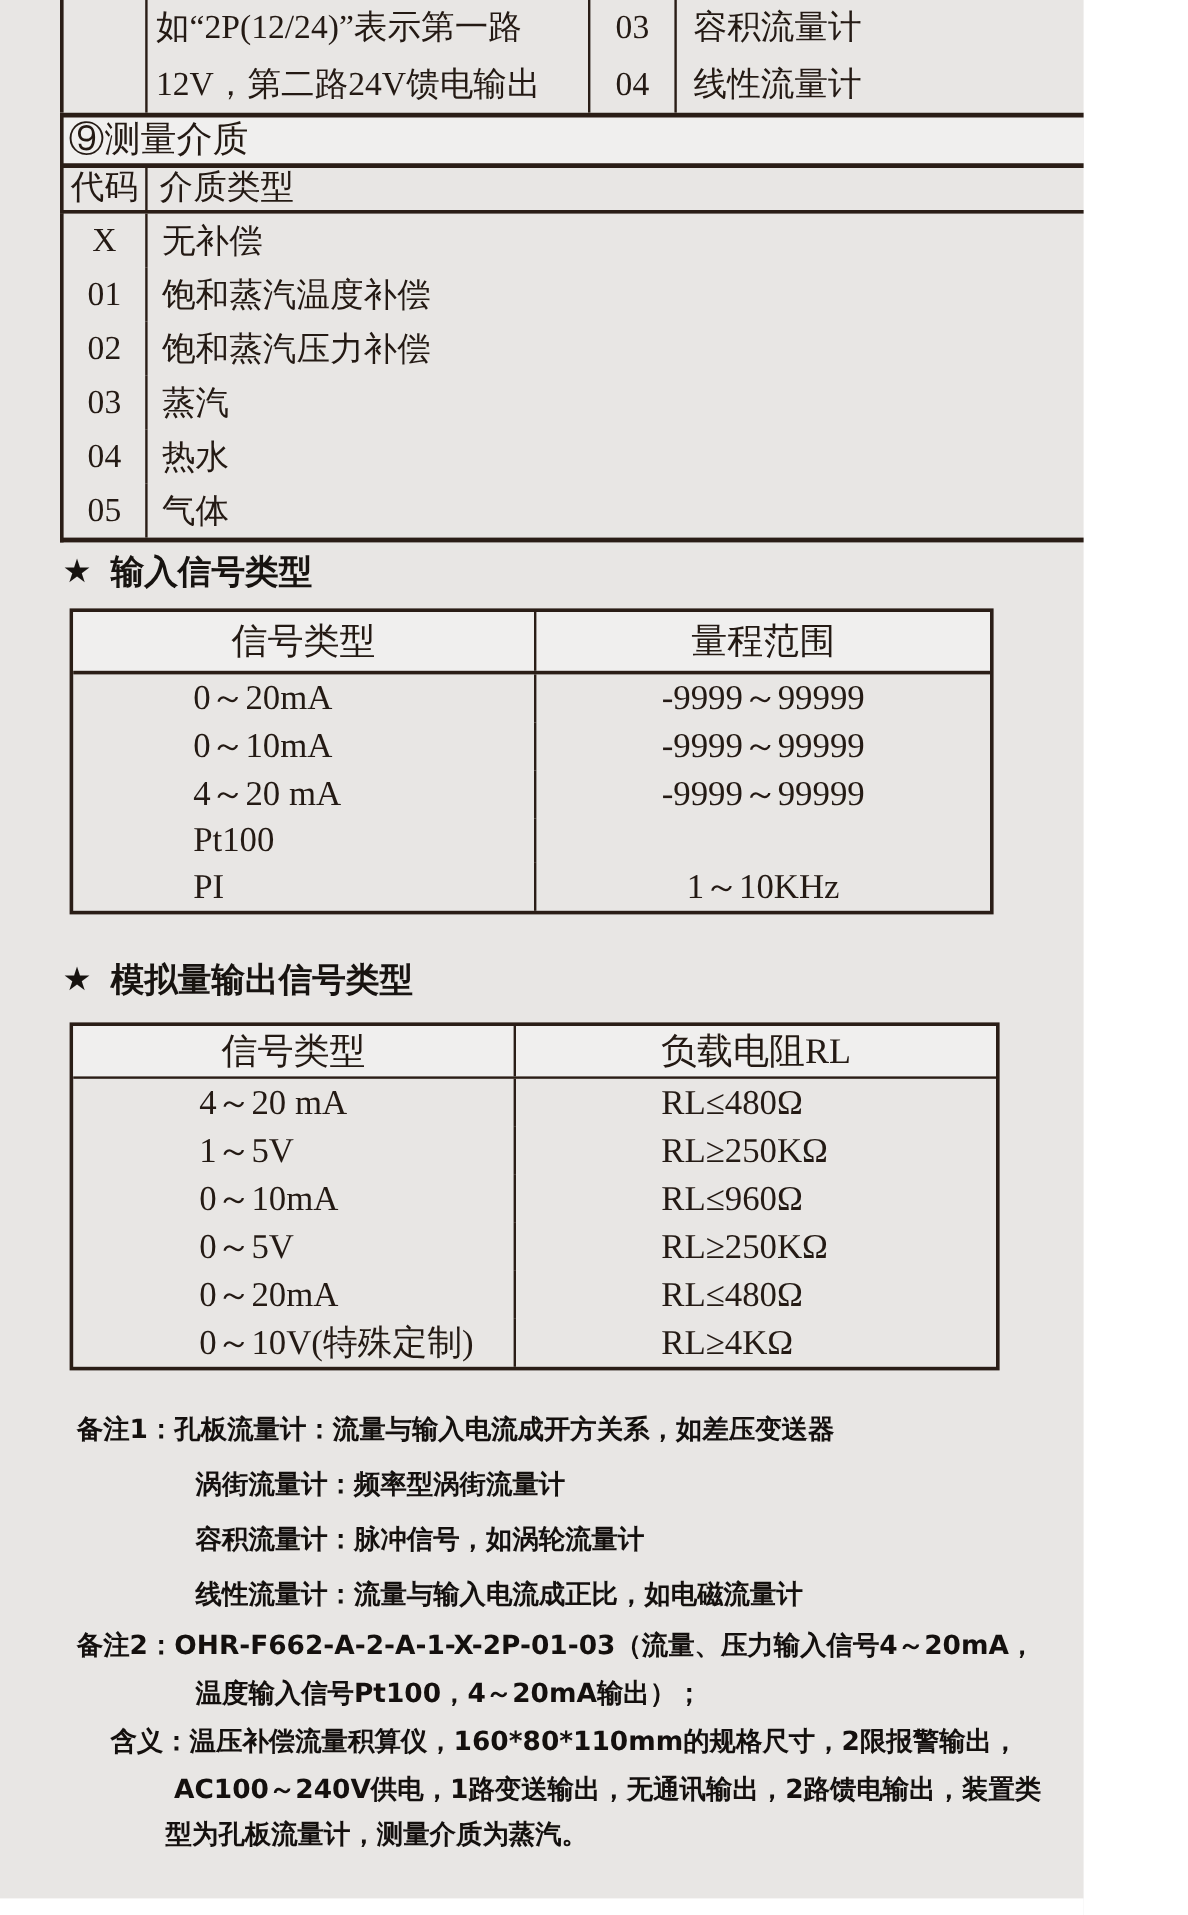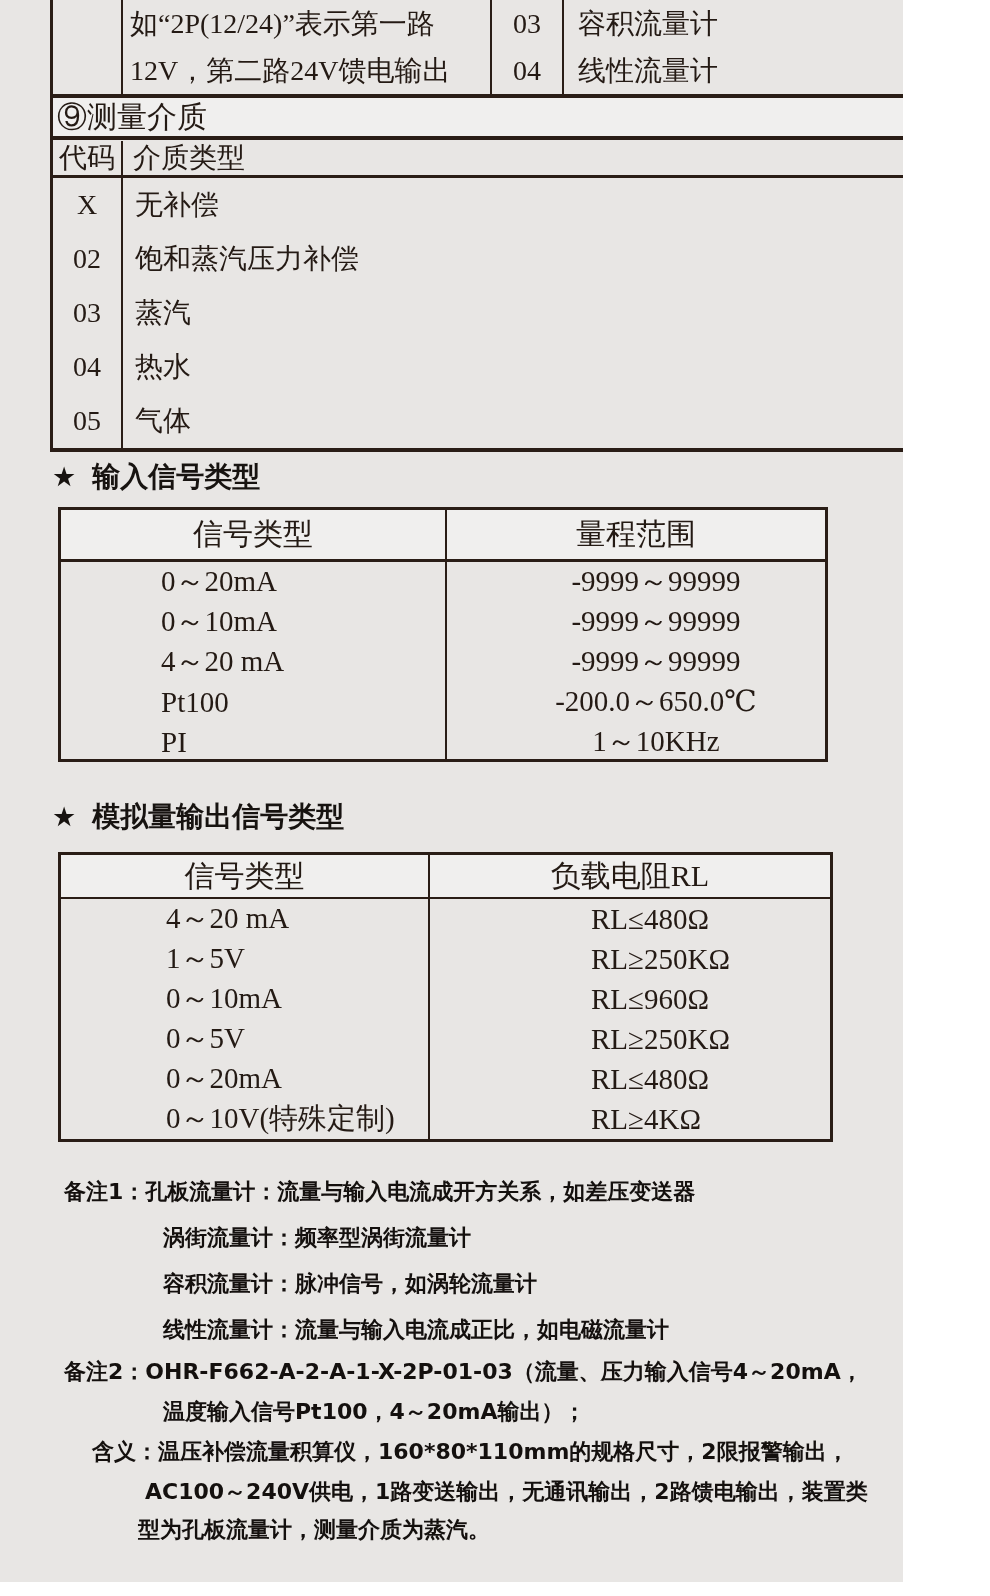--- a/index.html
+++ b/index.html
@@ -23,21 +23,21 @@
   .sec9{
     position:absolute;left:50px;top:94px;width:898px;height:46px;
     box-sizing:border-box;background:#f0efee;
     border:3px solid #2a1d16;border-top-width:4px;border-bottom-width:4px;
     line-height:38px;padding-left:4px;font-size:30px;white-space:nowrap;
   }
   
   .mhead{
     position:absolute;left:50px;top:140px;width:898px;height:38px;
     box-sizing:border-box;border-left:3px solid #2a1d16;border-right:3px solid #2a1d16;
-    border-bottom:3px solid #2a1d16;display:flex;font-size:28px;align-items:center;
+    border-bottom:3px solid #2a1d16;display:flex;font-size:28px;
   }
   .mhead .mcode{width:68px;border-right:2px solid #2a1d16;text-align:center;line-height:34px;}
   .mhead .mtype{flex:1;padding-left:10px;line-height:34px;}
   .mbody{
     position:absolute;left:50px;top:178px;width:898px;height:274px;
     box-sizing:border-box;border-left:3px solid #2a1d16;border-right:3px solid #2a1d16;
     border-bottom:4px solid #2a1d16;display:flex;flex-direction:column;font-size:28px;
   }
   .mrow{flex:1;display:flex;}
   .mrow .mcode{width:68px;border-right:2px solid #2a1d16;display:flex;align-items:center;justify-content:center;}
@@ -60,21 +60,21 @@
   .thead{display:flex;background:#f0efee;box-sizing:border-box;border-bottom:3px solid #2a1d16;}
   .tbl-in .thead{height:52px;}
   .tbl-out .thead{height:44px;border-bottom-width:2px;}
   .th{display:flex;align-items:center;justify-content:center;font-size:30px;}
   .tbl-in .th.c1{width:386px;border-right:2px solid #2a1d16;box-sizing:border-box;}
   .tbl-out .th.c1{width:369px;border-right:2px solid #2a1d16;box-sizing:border-box;}
   .th.c2{flex:1;}
   .tbody{display:flex;flex-direction:column;box-sizing:border-box;}
   .tbl-in .tbody{height:197px;}
   .tbl-out .tbody{height:238px;}
-  .tr{flex:1;display:flex;gap:40px;}
+  .tr{flex:1;display:flex;}
   .td{display:flex;align-items:center;white-space:nowrap;box-sizing:border-box;}
   .tbl-in .td.c1{width:386px;border-right:2px solid #2a1d16;padding-left:100px;}
   .tbl-in .td.c2{flex:1;justify-content:center;}
   .tbl-out .td.c1{width:369px;border-right:2px solid #2a1d16;padding-left:105px;}
   .tbl-out .td.c2{flex:1;padding-left:121px;}
   
   .note{
     position:absolute;height:36px;line-height:36px;white-space:nowrap;
     font-family:"DejaVu Sans","Liberation Sans",sans-serif;
     font-weight:700;font-size:22px;color:#14100e;
@@ -118,20 +118,24 @@
     <div class="mcode">代码</div>
     <div class="mtype">介质类型</div>
   </div>
 
   <div class="mbody">
     <div class="mrow">
       <div class="mcode">X</div>
       <div class="mlabel">无补偿</div>
     </div>
     <div class="mrow">
+      <div class="mcode">01</div>
+      <div class="mlabel">饱和蒸汽温度补偿</div>
+    </div>
+    <div class="mrow">
       <div class="mcode">02</div>
       <div class="mlabel">饱和蒸汽压力补偿</div>
     </div>
     <div class="mrow">
       <div class="mcode">03</div>
       <div class="mlabel">蒸汽</div>
     </div>
     <div class="mrow">
       <div class="mcode">04</div>
       <div class="mlabel">热水</div>
@@ -160,21 +164,20 @@
       <div class="tr">
         <div class="td c1">0～10mA</div>
         <div class="td c2">-9999～99999</div>
       </div>
       <div class="tr">
         <div class="td c1">4～20 mA</div>
         <div class="td c2">-9999～99999</div>
       </div>
       <div class="tr">
         <div class="td c1">Pt100</div>
-        <div class="td c2">-200.0～650.0℃</div>
       </div>
       <div class="tr">
         <div class="td c1">PI</div>
         <div class="td c2">1～10KHz</div>
       </div>
     </div>
   </div>
 
   <div class="title t-out">
     <span class="star">★</span>

